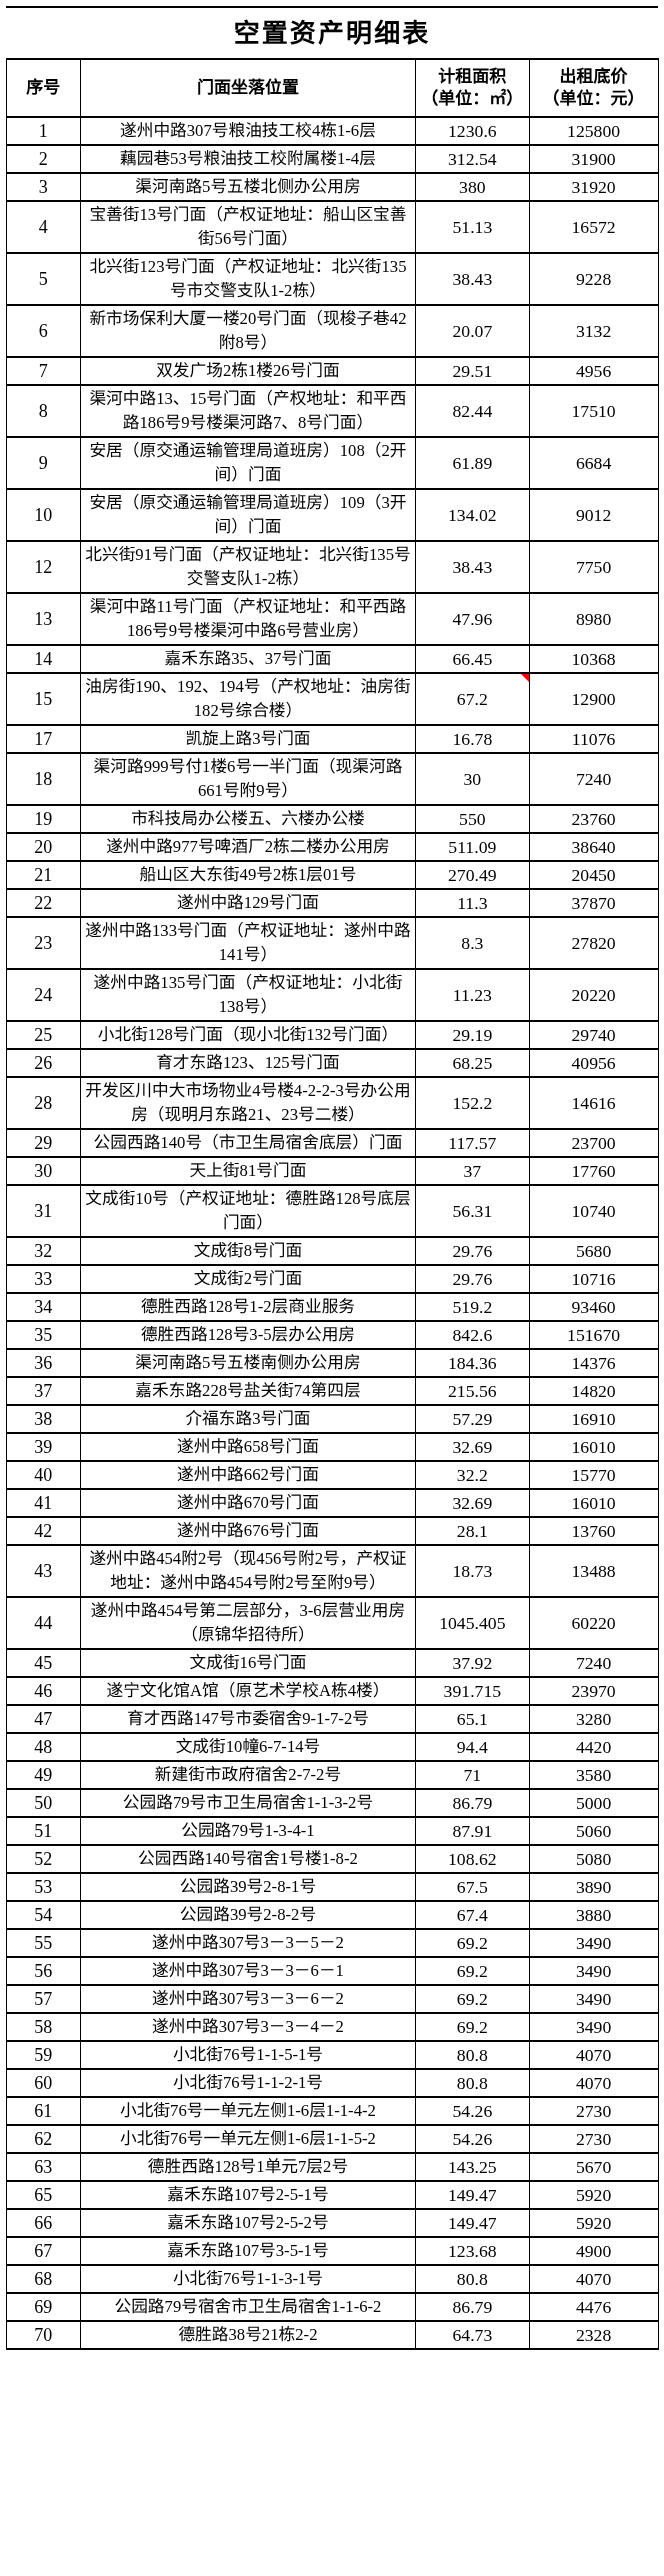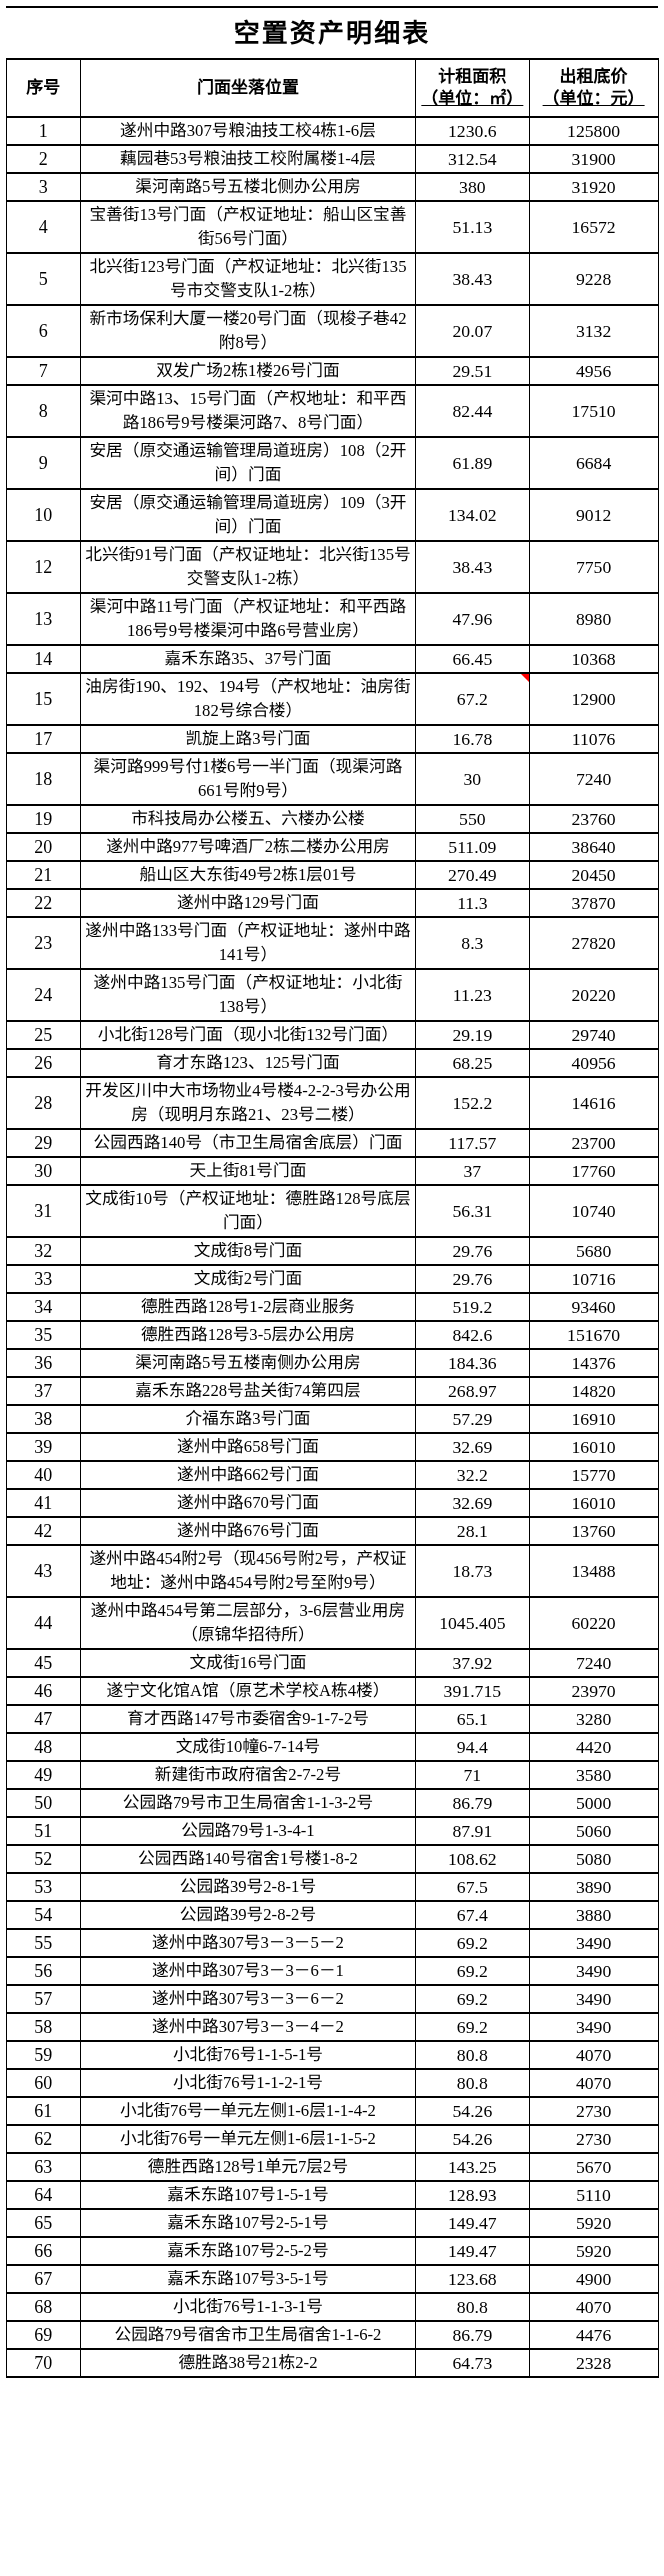--- a/index.html
+++ b/index.html
@@ -14,21 +14,21 @@
     text-align:center;padding:4.2px 0 8.3px 0;color:#000;
   }
   
   tr.header-row th, tbody td{border:1.6px solid #000;}
   tr.header-row th{
     border-top-width:2.1px;border-bottom-width:2.6px;
     font-family:"Liberation Sans","DejaVu Sans",sans-serif;
     font-weight:bold;font-size:17px;line-height:22px;
     text-align:center;vertical-align:middle;padding:6.3px 2.1px;
   }
-  tr.header-row .sub{display:block;font-weight:bold;text-decoration:underline;}
+  tr.header-row .sub{display:block;font-weight:bold;}
   tbody td{
     border-top-width:2.1px;border-bottom-width:2.1px;
     text-align:center;vertical-align:middle;
     font-size:16.7px;line-height:24px;padding:1px 4.2px;
   }
   td.no-cell{font-size:18px;font-family:"Liberation Serif","DejaVu Serif",serif;}
   td.num-cell{font-size:17.7px;font-family:"Liberation Serif","DejaVu Serif",serif;position:relative;}
   td.loc-cell{font-size:16.7px;}
   .corner-marker{
     position:absolute;top:0;right:0;width:0;height:0;
@@ -252,21 +252,21 @@
         </tr>
         <tr>
           <td class="no-cell">36</td>
           <td class="loc-cell">渠河南路5号五楼南侧办公用房</td>
           <td class="num-cell">184.36</td>
           <td class="num-cell">14376</td>
         </tr>
         <tr>
           <td class="no-cell">37</td>
           <td class="loc-cell">嘉禾东路228号盐关街74第四层</td>
-          <td class="num-cell">268.97</td>
+          <td class="num-cell">215.56</td>
           <td class="num-cell">14820</td>
         </tr>
         <tr>
           <td class="no-cell">38</td>
           <td class="loc-cell">介福东路3号门面</td>
           <td class="num-cell">57.29</td>
           <td class="num-cell">16910</td>
         </tr>
         <tr>
           <td class="no-cell">39</td>
@@ -410,26 +410,20 @@
           <td class="no-cell">62</td>
           <td class="loc-cell">小北街76号一单元左侧1-6层1-1-5-2</td>
           <td class="num-cell">54.26</td>
           <td class="num-cell">2730</td>
         </tr>
         <tr>
           <td class="no-cell">63</td>
           <td class="loc-cell">德胜西路128号1单元7层2号</td>
           <td class="num-cell">143.25</td>
           <td class="num-cell">5670</td>
-        </tr>
-        <tr>
-          <td class="no-cell">64</td>
-          <td class="loc-cell">嘉禾东路107号1-5-1号</td>
-          <td class="num-cell">128.93</td>
-          <td class="num-cell">5110</td>
         </tr>
         <tr>
           <td class="no-cell">65</td>
           <td class="loc-cell">嘉禾东路107号2-5-1号</td>
           <td class="num-cell">149.47</td>
           <td class="num-cell">5920</td>
         </tr>
         <tr>
           <td class="no-cell">66</td>
           <td class="loc-cell">嘉禾东路107号2-5-2号</td>

